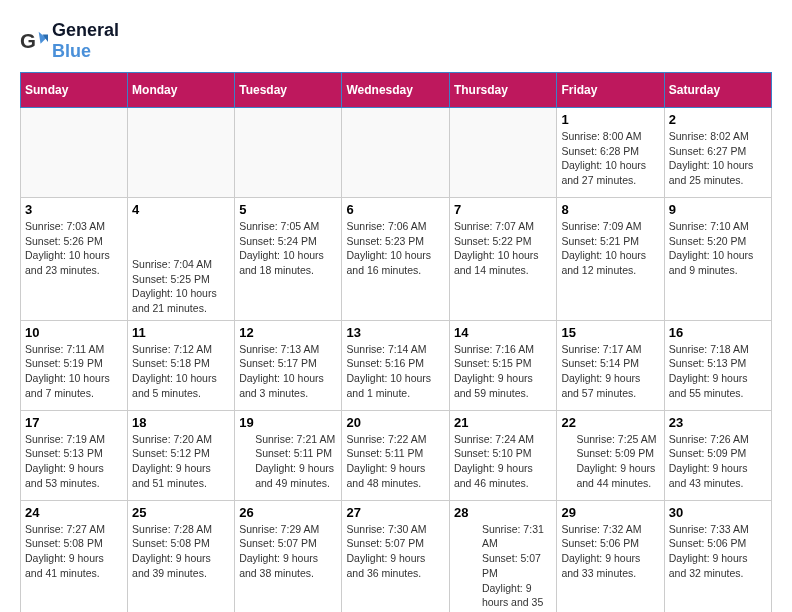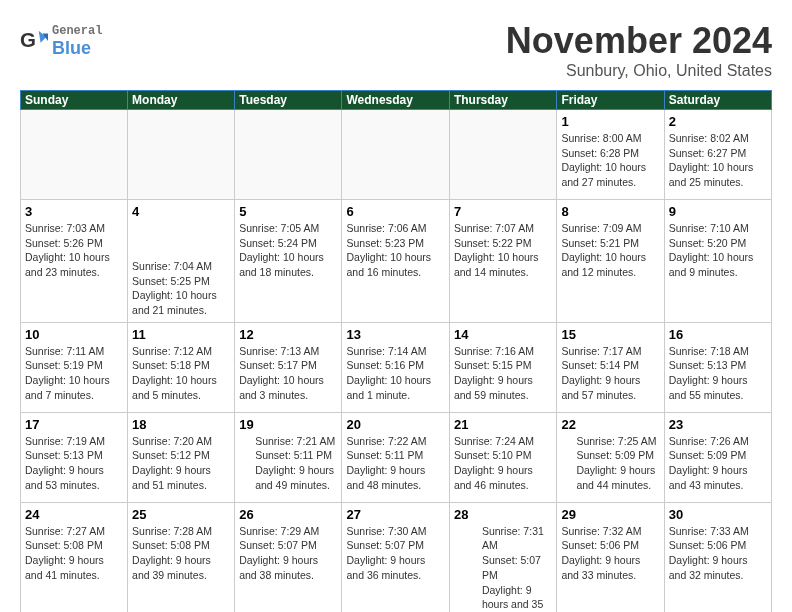--- a/index.html
+++ b/index.html
@@ -36,23 +36,23 @@
     .location-title {
       font-size: 16px;
       color: #555;
     }
     .calendar-table {
       width: 100%;
       border-collapse: collapse;
       font-size: 11px;
     }
     .calendar-table th {
-      background-color: #14532d;
+      background-color: #be185d;
       color: #fff;
-      padding: 2px 4px;
+      padding: 10px 4px;
       text-align: left;
       font-size: 12px;
       border: 1px solid #3a80c9;
     }
     .calendar-table td {
       border: 1px solid #ccc;
       vertical-align: top;
       padding: 4px;
       height: 90px;
       width: 108px;
@@ -76,27 +76,23 @@
 <body>
 
 <div class="header-area">
   <div class="logo">
     <svg class="logo-icon" viewBox="0 0 30 30">
       <text x="0" y="22" font-size="22" font-weight="bold" fill="#333">G</text>
       <polygon points="20,5 28,12 22,18" fill="#4a90d9"></polygon>
       <polygon points="24,8 30,8 30,16" fill="#2a6cb0"></polygon>
     </svg>
     <div>
-      <span style="font-size:12px;font-weight:bold;color:#737373;font-family:Liberation Mono, monospace;">General</span><br>
+      <span style="font-size:18px;font-weight:bold;color:#0f172a;">General</span><br>
       <span style="font-size:18px;font-weight:bold;color:#4a90d9;margin-top:31px;">Blue</span>
     </div>
-  </div>
-  <div class="title-area">
-    <div class="month-title">November 2024</div>
-    <div class="location-title">Sunbury, Ohio, United States</div>
   </div>
 </div>
 
 <table class="calendar-table">
   <thead>
     <tr>
     <th>Sunday</th>
         <th>Monday</th>
         <th>Tuesday</th>
         <th>Wednesday</th>

